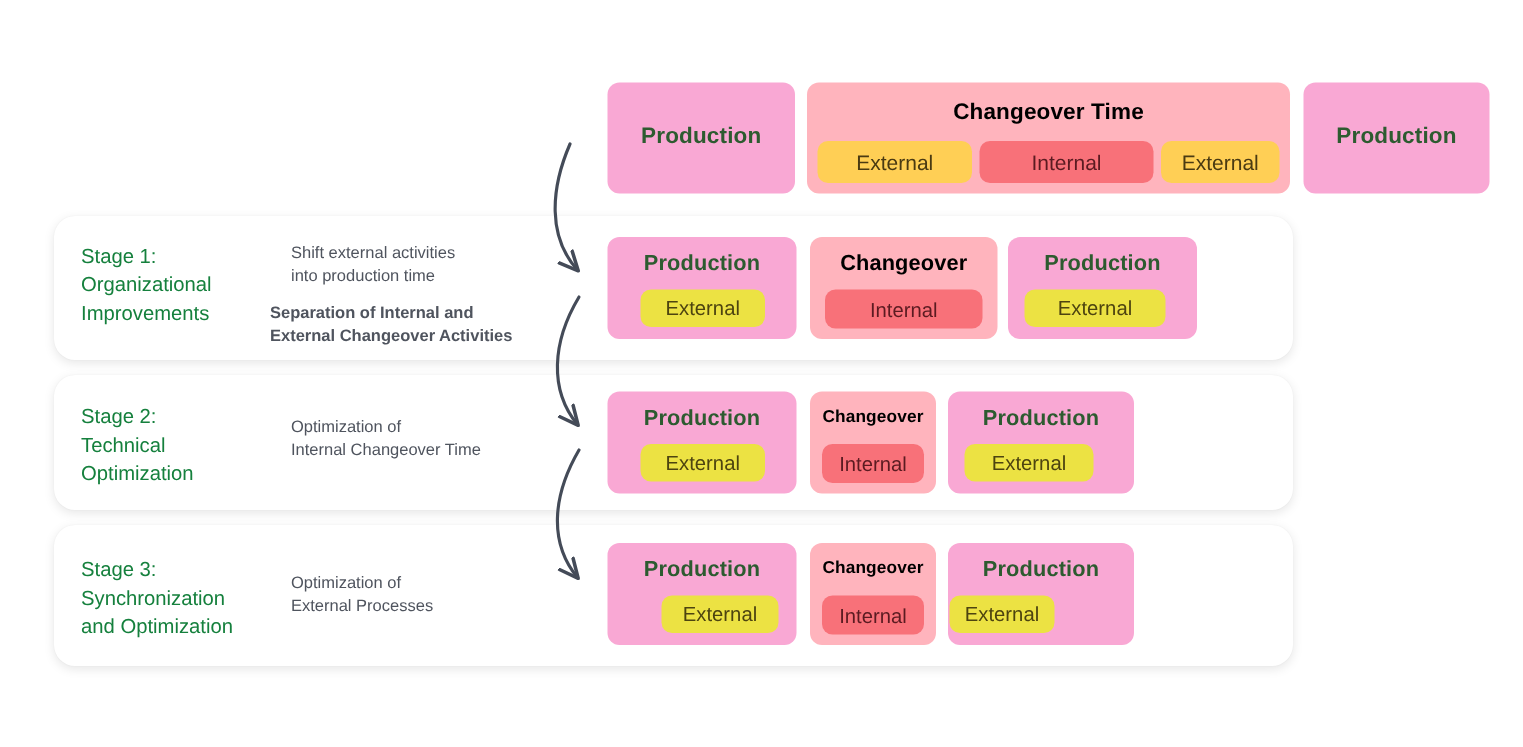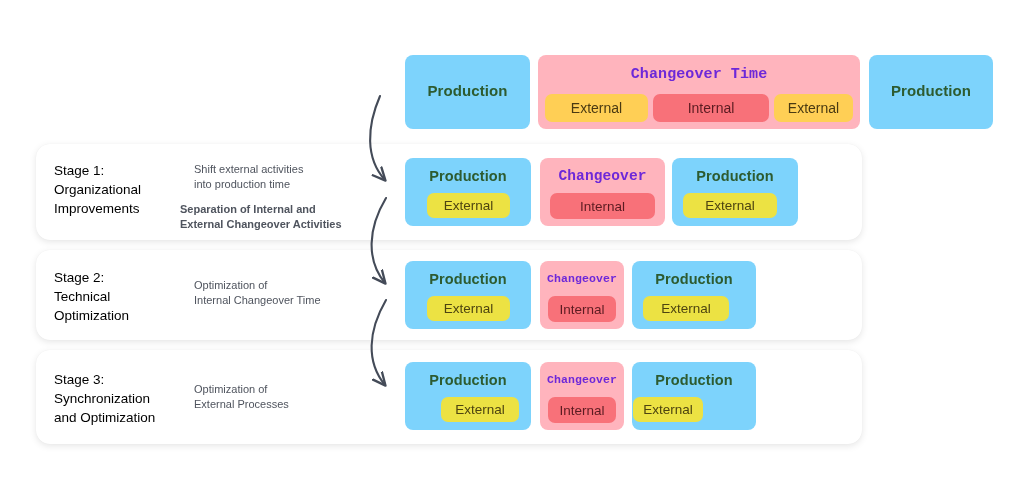--- a/index.html
+++ b/index.html
@@ -21,37 +21,37 @@
     inset: 0;
   }
 
   
   .block {
     position: absolute;
     border-radius: 8px;
     box-sizing: border-box;
   }
   .green {
-    background: #7dd3fc;
+    background: #f9a8d4;
     text-decoration: underline;
   }
   .pink {
     background: #ffb4bd;
   }
 
   .block-title {
     position: absolute;
     left: 0;
     right: 0;
     text-align: center;
     font-weight: bold;
     letter-spacing: .1px;
   }
   .title-green { color: #2d5b30; }
-  .title-pink  { color: #6d28d9; font-family: Liberation Mono, monospace; }
+  .title-pink  { color: #000000; }
 
   .chip {
     position: absolute;
     border-radius: 7px;
     display: flex;
     align-items: center;
     justify-content: center;
     box-sizing: border-box;
     text-align: center;
   }
@@ -87,21 +87,21 @@
     border-radius: 14px;
     box-shadow: 0 2px 7px rgba(0,0,0,.10), 0 0 1px rgba(0,0,0,.06);
   }
   #stage-row-1 { top: 144px; height: 96px; }
   #stage-row-2 { top: 250px; height: 90px; }
   #stage-row-3 { top: 350px; height: 94px; }
 
   .stage-title {
     position: absolute;
     left: 18px;
-    color: #000000;
+    color: #15803d;
     font-size: 13.5px;
     line-height: 19px;
     white-space: pre-line;
   }
   .stage-desc {
     position: absolute;
     color: #4f545e;
     font-size: 11px;
     line-height: 15px;
     white-space: pre-line;

